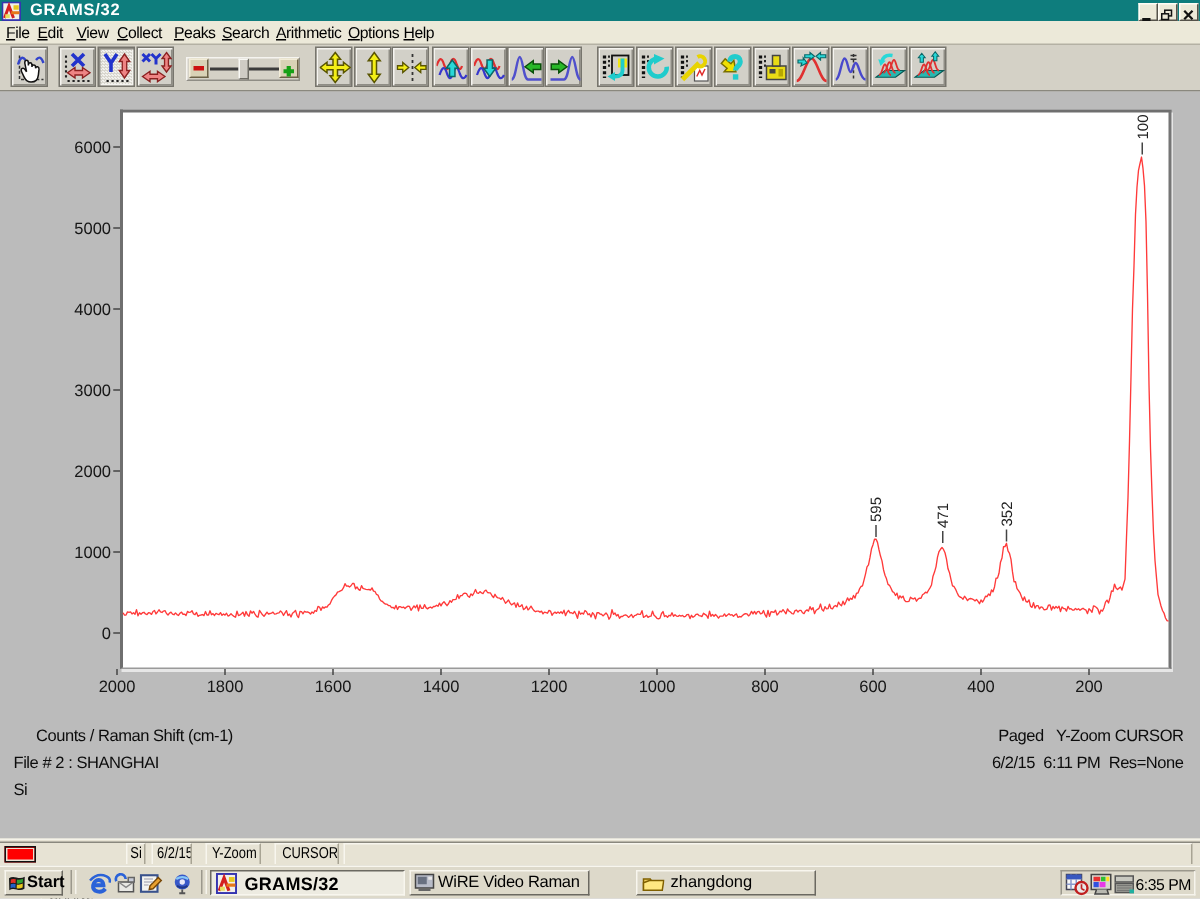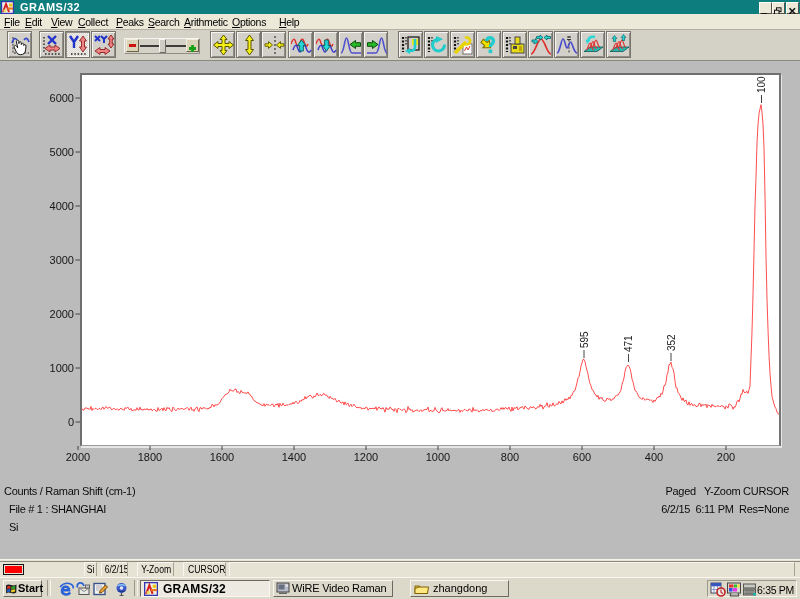--- a/index.html
+++ b/index.html
@@ -64,21 +64,21 @@
     </svg></div>
 <div class="abs menubar">
  <span style="left:4px"><u>F</u>ile</span>
  <span style="left:25px"><u>E</u>dit</span>
  <span style="left:51px"><u>V</u>iew</span>
  <span style="left:78px"><u>C</u>ollect</span>
  <span style="left:116px"><u>P</u>eaks</span>
  <span style="left:148px"><u>S</u>earch</span>
  <span style="left:184px"><u>A</u>rithmetic</span>
  <span style="left:232px"><u>O</u>ptions</span>
- <span style="left:279px"><u>H</u>elp</span>
+ <span style="left:269px"><u>H</u>elp</span>
 </div>
 <div class="abs menusep"></div>
 <div class="abs toolbar"></div>
 <div class="tbtn" style="left:7px;top:31px">
     <svg width="21" height="23" viewBox="0 0 21 23">
 <path d="M3,3 V19 H19" stroke="#333" stroke-width="1" fill="none" stroke-dasharray="2,1.4"></path>
 <path d="M2,9 Q4,2 7,6" stroke="#3344cc" stroke-width="1.6" fill="none"></path>
 <path d="M14,6 Q17,2 19,8" stroke="#3344cc" stroke-width="1.6" fill="none"></path>
 <path d="M6.5,8 c0,-2.4 2.4,-2.4 2.4,0 l0,1.6 c0,-2.4 2.4,-2.4 2.4,0 l0,1 c0,-1.8 2.4,-1.8 2.4,0 l0,0.9 c0.4,-1.5 2.4,-1.2 2.3,0.6 l-0.4,3.8 c-0.3,3 -1.9,4.8 -4.9,4.8 c-2.4,0 -3.6,-1.2 -4.6,-3.3 l-1.7,-3.6 c-1,-2.2 1.2,-3.1 2.3,-1.4 l1,1.4 z" fill="#fff" stroke="#111" stroke-width="1"></path>
 </svg>
@@ -280,23 +280,23 @@
 <line x1="584" y1="358" x2="584" y2="350" stroke="#444" stroke-width="1"></line>
     <text transform="translate(587.5,348) rotate(-90)" font-size="10" fill="#222">595</text>
     <line x1="628.5" y1="362" x2="628.5" y2="354" stroke="#444" stroke-width="1"></line>
     <text transform="translate(632.0,352) rotate(-90)" font-size="10" fill="#222">471</text>
     <line x1="671" y1="361" x2="671" y2="353" stroke="#444" stroke-width="1"></line>
     <text transform="translate(674.5,351) rotate(-90)" font-size="10" fill="#222">352</text>
     <line x1="761.5" y1="103" x2="761.5" y2="95" stroke="#444" stroke-width="1"></line>
     <text transform="translate(765.0,93) rotate(-90)" font-size="10" fill="#222">100</text>
 <polyline points="82,408.5 83,410.1 84,410.0 85,407.9 86,408.2 87,407.9 88,409.3 89,408.5 90,409.5 91,406.4 92,410.5 93,408.5 94,409.5 95,408.5 96,408.2 97,409.3 98,409.7 99,408.5 100,408.6 101,409.6 102,407.7 103,407.0 104,409.3 105,408.0 106,406.5 107,407.9 108,408.3 109,407.4 110,407.1 111,409.0 112,410.0 113,408.7 114,408.1 115,409.4 116,409.8 117,408.6 118,409.7 119,410.3 120,408.8 121,408.1 122,409.5 123,409.4 124,410.4 125,407.6 126,408.3 127,408.1 128,407.1 129,409.3 130,409.8 131,408.3 132,410.9 133,410.2 134,410.0 135,409.7 136,410.4 137,407.7 138,410.0 139,410.0 140,407.2 141,409.8 142,409.1 143,410.3 144,408.9 145,409.4 146,409.8 147,408.4 148,410.2 149,409.3 150,410.1 151,408.8 152,410.7 153,410.2 154,409.2 155,410.2 156,410.9 157,411.5 158,407.5 159,410.4 160,409.9 161,409.2 162,408.1 163,410.8 164,407.7 165,409.9 166,410.8 167,407.3 168,408.8 169,407.6 170,409.4 171,410.9 172,411.5 173,407.0 174,408.4 175,409.9 176,410.9 177,409.5 178,408.1 179,409.4 180,409.0 181,408.7 182,408.1 183,409.4 184,409.3 185,408.8 186,408.6 187,407.3 188,408.3 189,410.3 190,408.6 191,407.1 192,410.4 193,409.4 194,411.3 195,408.8 196,408.1 197,406.9 198,410.2 199,411.7 200,407.6 201,407.8 202,409.2 203,407.5 204,408.1 205,407.9 206,408.4 207,409.4 208,408.0 209,408.8 210,407.0 211,407.6 212,404.3 213,404.7 214,406.9 215,404.6 216,405.4 217,404.6 218,404.8 219,403.3 220,402.6 221,400.3 222,398.6 223,397.4 224,396.6 225,394.8 226,394.4 227,393.9 228,393.4 229,391.8 230,389.1 231,390.7 232,390.6 233,391.3 234,390.5 235,389.0 236,389.0 237,392.5 238,391.3 239,392.9 240,393.6 241,390.4 242,392.2 243,392.6 244,392.9 245,393.1 246,393.0 247,393.4 248,391.9 249,394.1 250,394.3 251,396.3 252,396.7 253,399.2 254,400.6 255,401.0 256,402.1 257,402.7 258,402.8 259,403.7 260,403.8 261,405.1 262,404.9 263,405.8 264,403.6 265,406.3 266,404.4 267,404.5 268,405.1 269,404.7 270,405.7 271,404.7 272,404.1 273,404.3 274,406.9 275,405.4 276,403.9 277,405.2 278,403.3 279,407.3 280,403.3 281,405.6 282,405.6 283,403.1 284,405.1 285,405.9 286,405.1 287,404.7 288,405.4 289,404.3 290,404.3 291,403.5 292,404.2 293,402.1 294,403.9 295,402.1 296,401.1 297,402.5 298,403.8 299,402.5 300,400.4 301,401.5 302,399.7 303,399.8 304,399.6 305,396.4 306,399.0 307,397.1 308,397.1 309,395.8 310,395.4 311,395.7 312,397.5 313,398.2 314,395.9 315,397.0 316,395.2 317,393.0 318,395.3 319,395.6 320,394.4 321,395.3 322,395.7 323,394.0 324,393.4 325,395.0 326,395.2 327,395.3 328,397.2 329,398.4 330,396.2 331,397.9 332,398.6 333,398.7 334,399.6 335,398.3 336,400.2 337,402.2 338,401.2 339,400.0 340,401.9 341,403.2 342,402.6 343,401.9 344,404.9 345,401.9 346,404.4 347,404.2 348,403.1 349,406.4 350,405.7 351,404.2 352,406.6 353,405.6 354,404.1 355,405.8 356,407.1 357,407.8 358,407.4 359,407.4 360,408.1 361,407.4 362,409.2 363,408.1 364,408.4 365,408.8 366,406.9 367,407.4 368,410.2 369,408.8 370,408.1 371,408.9 372,408.0 373,408.9 374,407.8 375,409.0 376,406.8 377,410.4 378,408.2 379,406.9 380,408.6 381,408.5 382,409.1 383,407.6 384,409.5 385,412.2 386,407.5 387,409.5 388,408.7 389,409.4 390,407.0 391,407.8 392,409.8 393,409.2 394,411.3 395,408.5 396,409.6 397,412.6 398,408.5 399,408.4 400,409.4 401,409.5 402,410.6 403,409.7 404,408.7 405,409.9 406,412.8 407,411.2 408,406.5 409,409.6 410,408.7 411,410.6 412,409.6 413,412.2 414,411.0 415,411.0 416,410.2 417,409.9 418,410.4 419,411.6 420,410.7 421,409.7 422,411.7 423,410.4 424,410.1 425,409.3 426,409.6 427,409.5 428,407.1 429,411.6 430,411.0 431,410.1 432,411.6 433,410.9 434,410.8 435,407.4 436,410.1 437,411.0 438,412.3 439,412.6 440,412.1 441,409.0 442,407.7 443,411.0 444,410.4 445,411.5 446,410.2 447,410.6 448,408.5 449,410.9 450,409.8 451,410.7 452,410.9 453,410.2 454,410.7 455,410.3 456,411.2 457,410.9 458,409.7 459,409.6 460,412.4 461,410.2 462,411.5 463,410.8 464,409.6 465,409.4 466,410.4 467,410.6 468,411.0 469,408.8 470,409.6 471,410.2 472,412.2 473,407.4 474,410.8 475,409.6 476,410.8 477,409.7 478,410.7 479,412.1 480,410.7 481,410.7 482,410.7 483,409.3 484,410.9 485,410.0 486,409.2 487,410.1 488,409.8 489,410.9 490,409.9 491,409.3 492,411.6 493,411.0 494,411.3 495,410.4 496,409.5 497,409.1 498,409.2 499,410.6 500,409.6 501,407.6 502,409.3 503,407.6 504,409.4 505,407.7 506,407.6 507,409.2 508,408.9 509,407.0 510,409.8 511,411.4 512,407.0 513,410.9 514,407.8 515,408.0 516,408.3 517,406.8 518,410.0 519,409.0 520,407.4 521,407.9 522,406.4 523,407.7 524,409.2 525,405.9 526,407.4 527,408.0 528,409.1 529,409.3 530,407.1 531,406.7 532,408.0 533,406.9 534,406.9 535,408.5 536,409.1 537,407.3 538,406.6 539,407.4 540,404.4 541,406.5 542,405.1 543,409.1 544,407.0 545,406.2 546,405.6 547,402.7 548,406.4 549,407.4 550,404.4 551,405.9 552,405.8 553,402.8 554,405.6 555,405.9 556,404.3 557,403.7 558,404.5 559,401.4 560,403.0 561,403.9 562,400.8 563,403.1 564,401.0 565,398.6 566,400.4 567,398.8 568,399.6 569,397.0 570,398.7 571,395.4 572,395.4 573,392.6 574,391.0 575,390.6 576,386.7 577,382.7 578,377.9 579,376.6 580,371.6 581,365.9 582,363.1 583,359.5 584,359.4 585,361.6 586,366.5 587,370.7 588,373.9 589,379.8 590,383.5 591,385.9 592,389.6 593,390.2 594,392.2 595,394.4 596,395.0 597,397.0 598,395.4 599,399.3 600,397.2 601,398.5 602,397.4 603,400.1 604,401.1 605,401.1 606,400.9 607,398.1 608,399.0 609,399.3 610,398.6 611,400.8 612,399.4 613,398.8 614,398.9 615,396.5 616,395.8 617,394.8 618,395.3 619,393.5 620,391.9 621,390.0 622,384.1 623,381.4 624,377.9 625,371.4 626,367.7 627,366.2 628,365.0 629,366.3 630,368.5 631,372.8 632,379.2 633,381.8 634,386.4 635,390.6 636,391.0 637,392.7 638,395.0 639,397.1 640,398.0 641,398.4 642,399.5 643,397.5 644,398.8 645,400.4 646,399.3 647,399.0 648,399.3 649,399.7 650,400.6 651,399.6 652,400.9 653,402.5 654,400.0 655,401.4 656,399.7 657,397.5 658,397.8 659,396.0 660,397.0 661,393.3 662,394.5 663,391.3 664,385.5 665,385.4 666,382.2 667,374.8 668,372.0 669,364.5 670,364.4 671,362.2 672,367.3 673,368.9 674,372.9 675,381.3 676,387.8 677,387.8 678,392.4 679,393.8 680,395.2 681,397.9 682,400.4 683,397.9 684,401.0 685,401.4 686,399.9 687,404.1 688,404.9 689,401.8 690,405.4 691,403.7 692,403.7 693,405.9 694,404.6 695,404.9 696,406.5 697,406.4 698,406.0 699,403.4 700,403.3 701,406.7 702,404.3 703,405.7 704,404.3 705,405.4 706,404.2 707,407.7 708,404.6 709,405.7 710,405.7 711,407.4 712,404.3 713,406.0 714,405.8 715,406.7 716,406.7 717,405.6 718,406.5 719,405.8 720,406.8 721,406.1 722,405.5 723,406.3 724,406.8 725,409.1 726,405.8 727,406.8 728,408.2 729,403.9 730,404.3 731,405.0 732,406.3 733,409.3 734,406.7 735,407.4 736,405.1 737,401.4 738,400.1 739,402.0 740,398.5 741,393.9 742,394.3 743,389.4 744,392.0 745,393.0 746,392.1 747,391.3 748,393.4 749,389.7 750,386.1 751,358.2 752,331.7 753,294.4 754,251.2 755,205.8 756,177.3 757,142.8 758,124.7 759,113.6 760,109.0 761,104.7 762,112.3 763,123.9 764,147.9 765,196.0 766,256.4 767,299.2 768,329.4 769,355.5 770,373.7 771,385.2 772,396.4 773,400.1 774,404.0 775,407.0 776,408.7 777,412.0 778,413.8 779,414.0" fill="none" stroke="#ff3a3a" stroke-width="0.9" stroke-linejoin="round"></polyline>
 </svg>
-<div class="stext" style="left:4px;top:485px">Counts / Raman Shift (cm-1)</div>
+<div class="stext" style="left:24px;top:485px">Counts / Raman Shift (cm-1)</div>
 <div class="stext" style="right:11px;top:485px">Paged&nbsp;&nbsp;&nbsp;Y-Zoom CURSOR</div>
-<div class="stext" style="left:9px;top:503px">File # 1 : SHANGHAI</div>
+<div class="stext" style="left:9px;top:503px">File # 2 : SHANGHAI</div>
 <div class="stext" style="right:11px;top:503px">6/2/15&nbsp; 6:11 PM&nbsp; Res=None</div>
 <div class="stext" style="left:9px;top:521px">Si</div>
 <div class="abs tabbar"></div>
 <div class="abs tabbar-dark"></div>
 <div class="abs" style="left:3px;top:564px;width:21px;height:11px;background:#f00;border:1px solid #111;box-sizing:border-box;box-shadow:inset 0 0 0 1px #e7e3d4"></div>
 <div class="tab" style="left:27px;top:590px;width:35px"><span style="display:inline-block;transform:scaleX(0.82);transform-origin:50% 50%;letter-spacing:0">SHANGHAI</span></div>
 <div class="tab" style="left:84px;top:562px;width:13px"><span style="display:inline-block;transform:scaleX(0.82);transform-origin:50% 50%;letter-spacing:0">Si</span></div>
 <div class="tab" style="left:101px;top:562px;width:27px"><span style="display:inline-block;transform:scaleX(0.82);transform-origin:50% 50%;letter-spacing:0">6/2/15</span></div>
 <div class="tab" style="left:137px;top:562px;width:37px"><span style="display:inline-block;transform:scaleX(0.82);transform-origin:50% 50%;letter-spacing:0">Y-Zoom</span></div>
 <div class="tab" style="left:183px;top:562px;width:43px"><span style="display:inline-block;transform:scaleX(0.82);transform-origin:50% 50%;letter-spacing:0">CURSOR</span></div>
@@ -349,21 +349,21 @@
   </div>
 <div class="taskbtn" style="left:273px;top:580px;width:120px">
     <span style="position:absolute;left:2px;top:1px"><svg width="15" height="13" viewBox="0 0 15 13">
 <rect x="1" y="1" width="12" height="9" fill="#b8bcc8" stroke="#444"></rect>
 <rect x="2.5" y="2.5" width="6" height="5" fill="#687080"></rect>
 <rect x="9.5" y="2.5" width="2.5" height="2" fill="#e8e8e8"></rect>
 <rect x="3" y="10.5" width="8" height="1.5" fill="#666"></rect>
 </svg></span>
     <span class="lbl" style="left:18px;letter-spacing:-0.2px">WiRE Video Raman</span>
   </div>
-<div class="taskbtn" style="left:410px;top:580px;width:99px">
+<div class="taskbtn" style="left:424px;top:580px;width:120px">
     <span style="position:absolute;left:3px;top:2px"><svg width="15" height="12" viewBox="0 0 15 12">
 <path d="M1,3 L1,10.5 L13.5,10.5 L13.5,4.5 L6.5,4.5 L5.5,3 Z" fill="#f0d060" stroke="#806000"></path>
 <path d="M1,5.5 L5,4 L14.5,4 L13.5,10.5 L1,10.5 Z" fill="#ffe882" stroke="#806000"></path>
 </svg></span>
     <span class="lbl">zhangdong</span>
   </div>
 <div class="abs" style="left:707px;top:580px;width:90px;height:17px;border:1px solid;border-color:#9b988c #f6f4ec #f6f4ec #9b988c;box-sizing:border-box">
     <span style="position:absolute;left:2px;top:1px"><svg width="16" height="15" viewBox="0 0 16 15">
 <rect x="1" y="1" width="10" height="10" fill="#f8f8f8" stroke="#445"></rect>
 <path d="M1,4 H11 M4,1 V11 M7.5,1 V11 M1,7.5 H11" stroke="#8899cc" stroke-width="1"></path>

